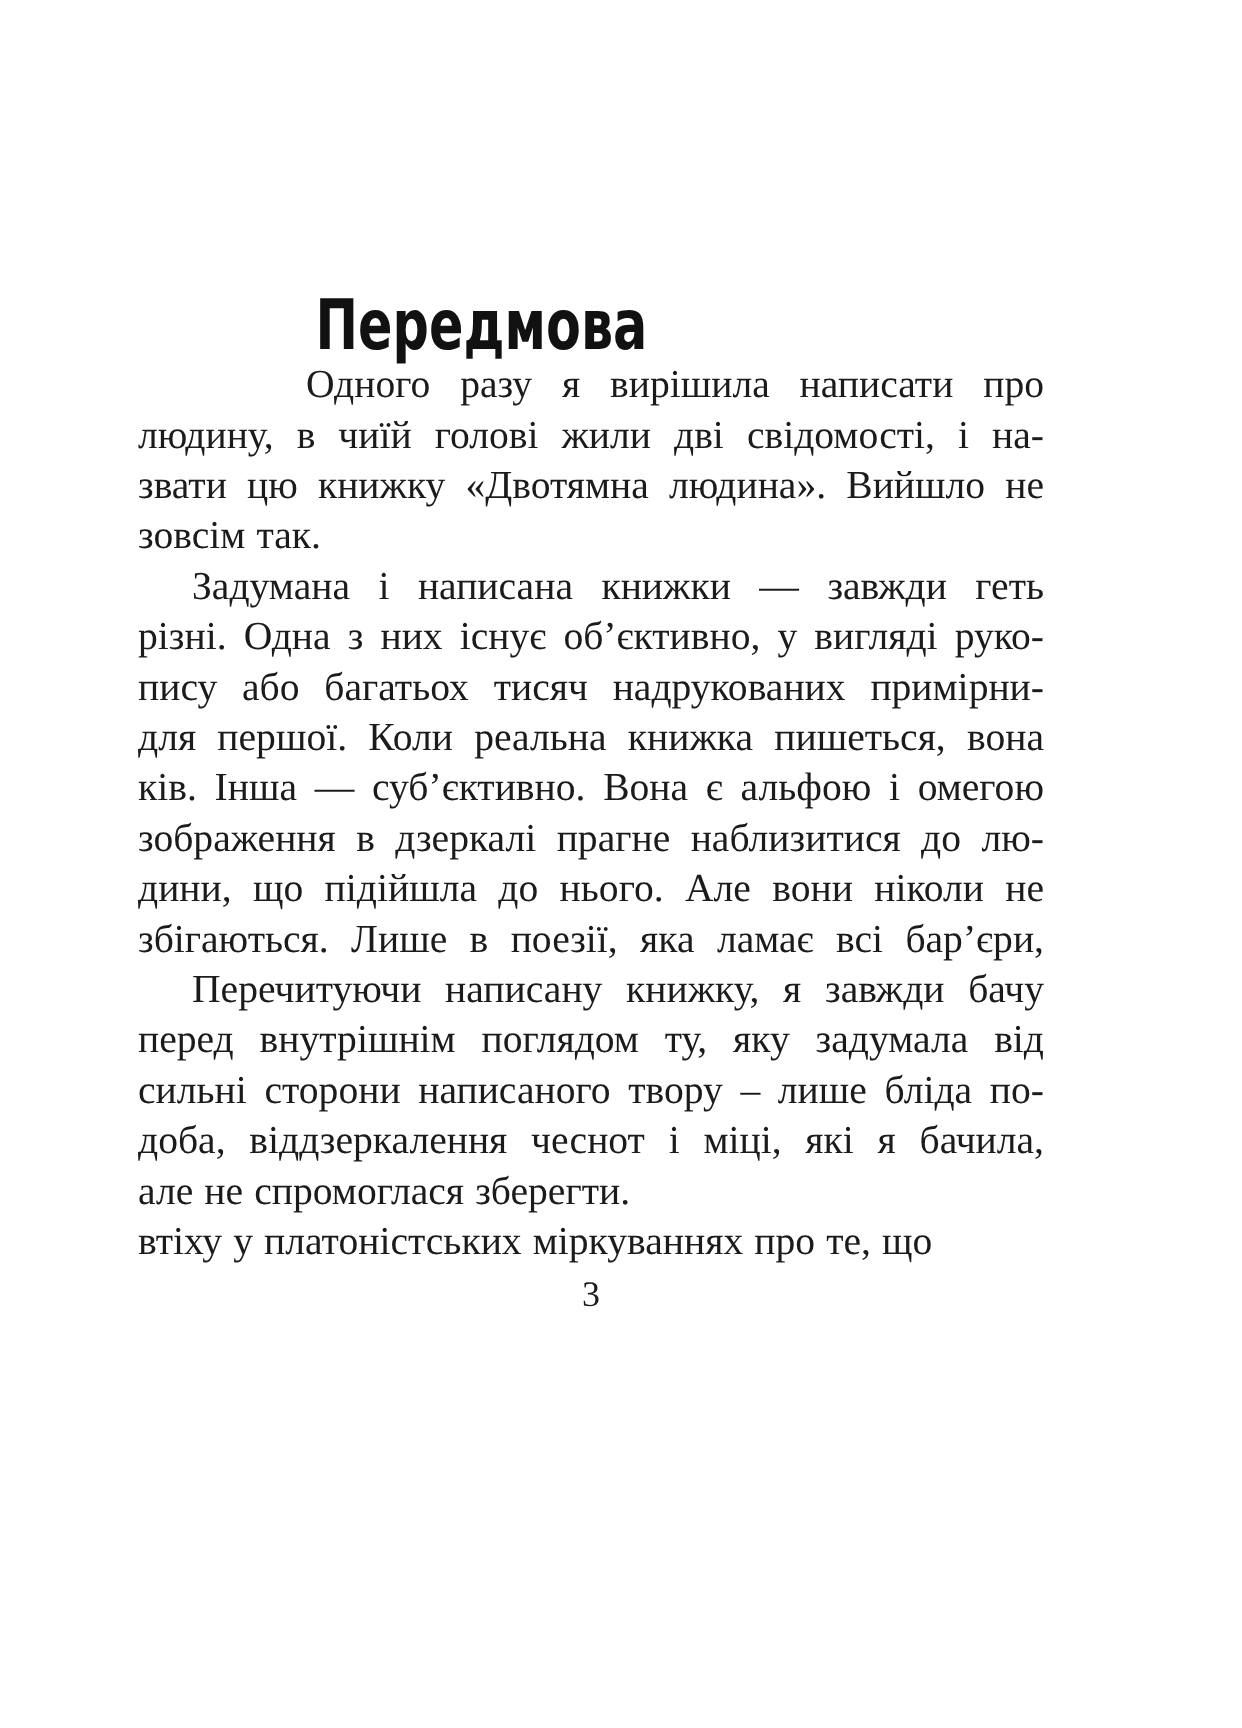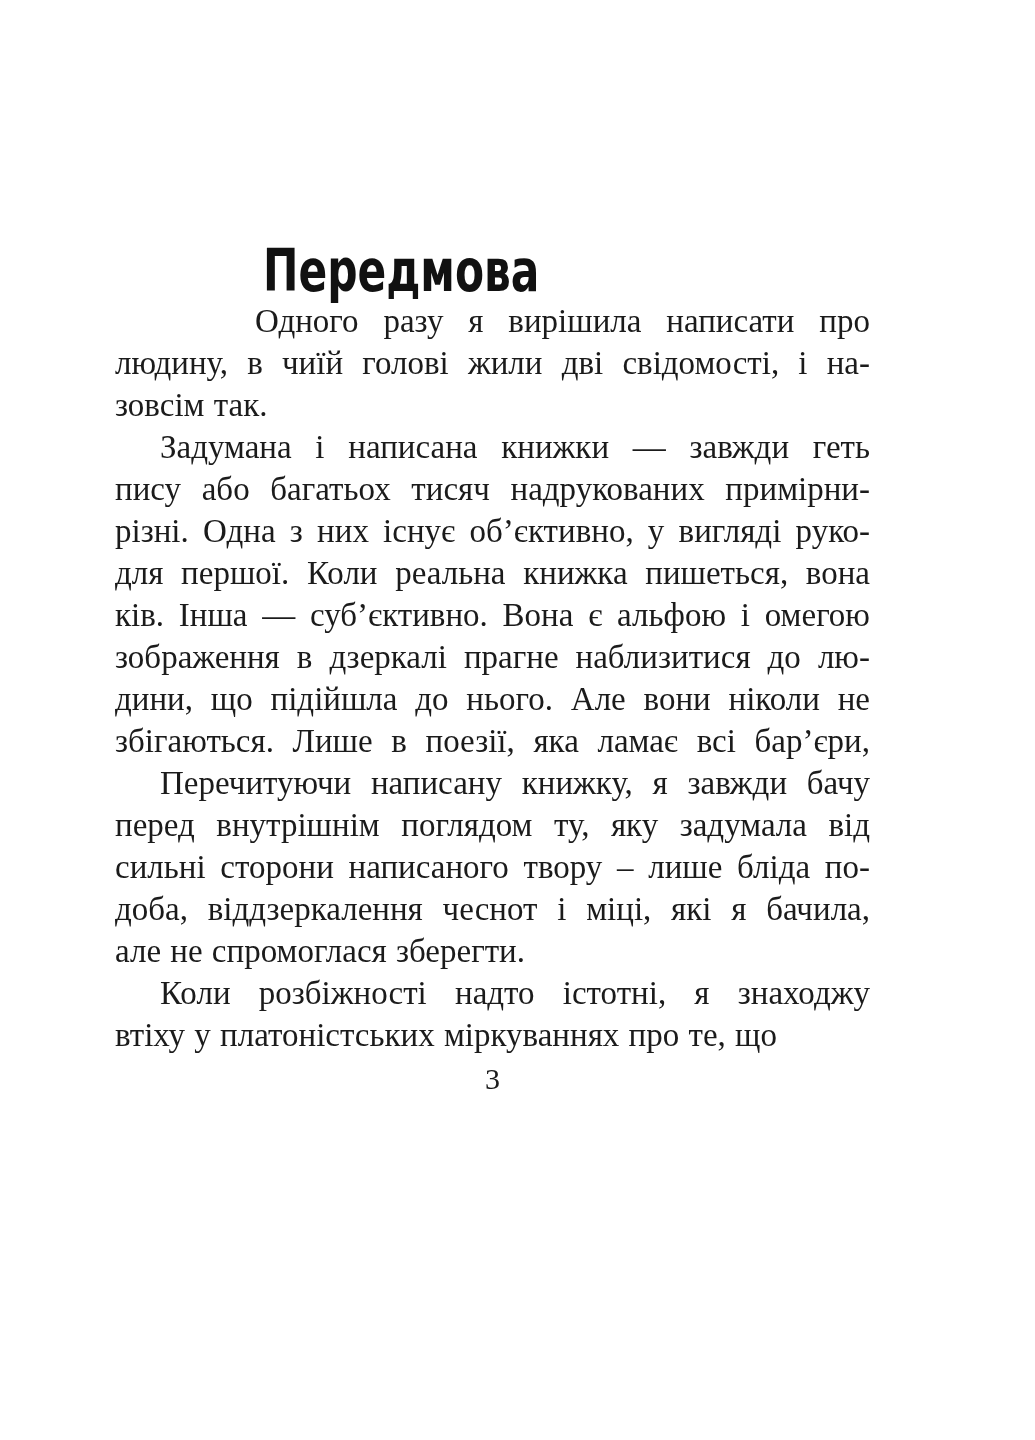--- a/index.html
+++ b/index.html
@@ -65,32 +65,32 @@
 </style>
 </head>
 <body>
 
 <div class="book-page">
   <div class="content">
     <h1 class="title">Передмова</h1>
     <div class="paragraphs" id="paragraphs">
         <div class="line indent-large">Одного разу я вирішила написати про</div>
         <div class="line">людину, в чиїй голові жили дві свідомості, і на-</div>
+        <div class="line">звати цю книжку «Двотямна людина». Вийшло не</div>
         <div class="line final">зовсім так.</div>
         <div class="line indent-normal">Задумана і написана книжки — завжди геть</div>
+        <div class="line">різні. Одна з них існує об’єктивно, у вигляді руко-</div>
         <div class="line">пису або багатьох тисяч надрукованих примірни-</div>
-        <div class="line">різні. Одна з них існує об’єктивно, у вигляді руко-</div>
         <div class="line">для першої. Коли реальна книжка пишеться, вона</div>
         <div class="line">ків. Інша — суб’єктивно. Вона є альфою і омегою</div>
         <div class="line">зображення в дзеркалі прагне наблизитися до лю-</div>
         <div class="line">дини, що підійшла до нього. Але вони ніколи не</div>
         <div class="line">збігаються. Лише в поезії, яка ламає всі бар’єри,</div>
         <div class="line indent-normal">Перечитуючи написану книжку, я завжди бачу</div>
         <div class="line">перед внутрішнім поглядом ту, яку задумала від</div>
         <div class="line">сильні сторони написаного твору – лише бліда по-</div>
         <div class="line">доба, віддзеркалення чеснот і міці, які я бачила,</div>
         <div class="line final">але не спромоглася зберегти.</div>
-        <div class="line indent-normal">Коли розбіжності надто істотні, я знаходжу</div>
         <div class="line final">втіху у платоністських міркуваннях про те, що</div>
       </div>
     <div class="folio">3</div>
   </div>
 </div>
 
 </body></html>

